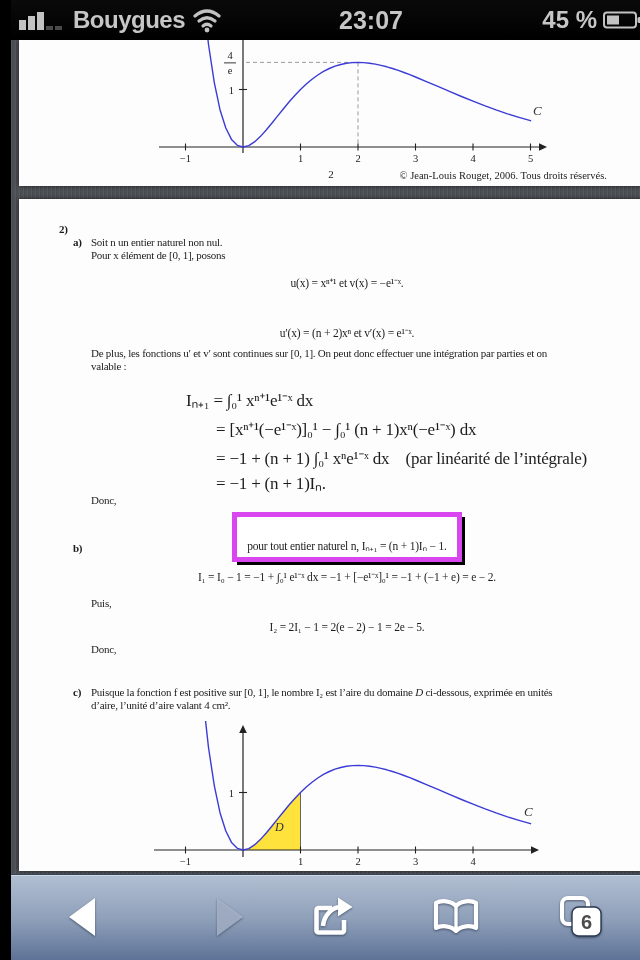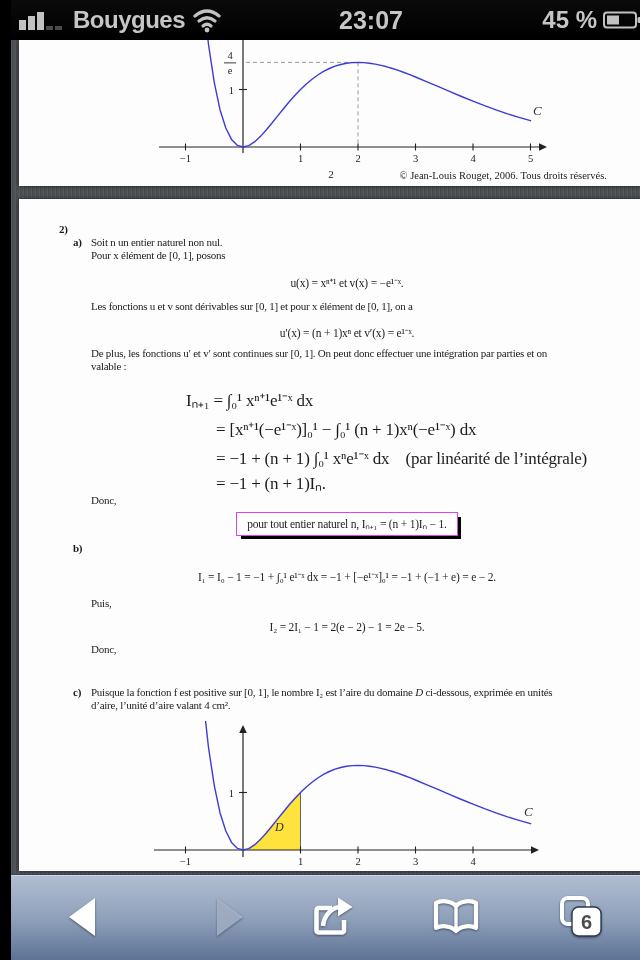--- a/index.html
+++ b/index.html
@@ -29,22 +29,22 @@
   .pnum{position:absolute;left:0;top:128px;width:624px;text-align:center;
     font-size:11px;color:#222;}
   .copyright{position:absolute;right:36px;top:130px;font-size:10.5px;color:#222;white-space:pre;}
 
   .t{position:absolute;font-size:11px;color:#1c1c1c;white-space:pre;letter-spacing:-0.25px;}
   .bold{font-weight:bold;}
   .math-c{position:absolute;left:72px;width:512px;text-align:center;font-size:11.5px;
     color:#1c1c1c;white-space:pre;letter-spacing:-0.2px;}
   .eq{position:absolute;font-size:17px;color:#1c1c1c;white-space:pre;letter-spacing:-0.2px;}
   .box-wrap{position:absolute;left:72px;width:512px;display:flex;justify-content:center;}
-  .resbox{border:1px solid #d946ef;background:#fff;box-shadow:4px 4px 0 -1px #000;
-    padding:3px 10px 4px 10px;font-size:11.5px;color:#1c1c1c;white-space:pre;letter-spacing:-0.2px;}
+  .resbox{border:5px solid #d946ef;background:#fff;box-shadow:4px 4px 0 -1px #000;
+    padding:21px 10px 4px 10px;font-size:11.5px;color:#1c1c1c;white-space:pre;letter-spacing:-0.2px;}
   .script-letter{font-style:italic;}
 
   svg text.tick{font:10.5px "Liberation Serif",serif;fill:#222;}
   svg text.curve-label{font:italic 13px "Liberation Serif",serif;fill:#333;}
   svg text.region-label{font:italic 12px "Liberation Serif",serif;fill:#333;}
   .chart{position:absolute;left:0;}
 
   
   .toolbar{position:absolute;left:0;top:874px;width:640px;height:86px;
     background:linear-gradient(180deg,#b2bfd2 0%,#8e9fb9 52%,#5c7195 100%);
@@ -120,23 +120,22 @@
 
     <div class="page page2">
       <div class="t bold" style="left:40px;top:24px">2)</div>
 
       <div class="t bold" style="left:54px;top:37px">a)</div>
       <div class="t" style="left:72px;top:37px">Soit n un entier naturel non nul.</div>
       <div class="t" style="left:72px;top:50px">Pour x élément de [0, 1], posons</div>
 
       <div class="math-c" style="top:76px">u(x) = xⁿ⁺¹ et v(x) = −e¹⁻ˣ.</div>
 
-      <div class="t" style="left:72px;top:101px">Les fonctions u et v sont dérivables sur [0, 1] et pour x élément de [0, 1], on a</div>
-
-      <div class="math-c" style="top:126px">u′(x) = (n + 1)xⁿ et v′(x) = e¹⁻ˣ.</div>
+
+      <div class="math-c" style="top:126px">u′(x) = (n + 2)xⁿ et v′(x) = e¹⁻ˣ.</div>
 
       <div class="t" style="left:72px;top:148px">De plus, les fonctions u′ et v′ sont continues sur [0, 1]. On peut donc effectuer une intégration par parties et on</div>
       <div class="t" style="left:72px;top:161px">valable :</div>
 
       <div class="eq" style="left:167px;top:189px">Iₙ₊₁ = ∫₀¹ xⁿ⁺¹e¹⁻ˣ dx</div>
       <div class="eq" style="left:197px;top:218px">= [xⁿ⁺¹(−e¹⁻ˣ)]₀¹ − ∫₀¹ (n + 1)xⁿ(−e¹⁻ˣ) dx</div>
       <div class="eq" style="left:197px;top:247px">= −1 + (n + 1) ∫₀¹ xⁿe¹⁻ˣ dx    (par linéarité de l’intégrale)</div>
       <div class="eq" style="left:197px;top:272px">= −1 + (n + 1)Iₙ.</div>
 
       <div class="t" style="left:72px;top:295px">Donc,</div>

